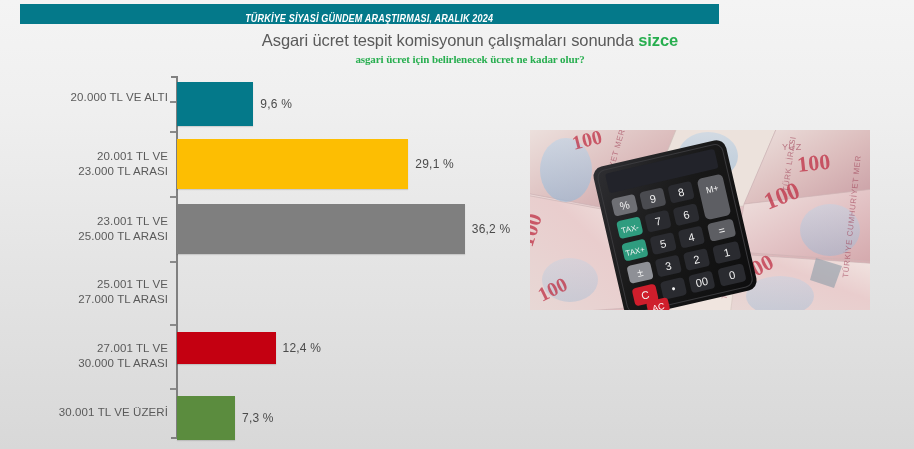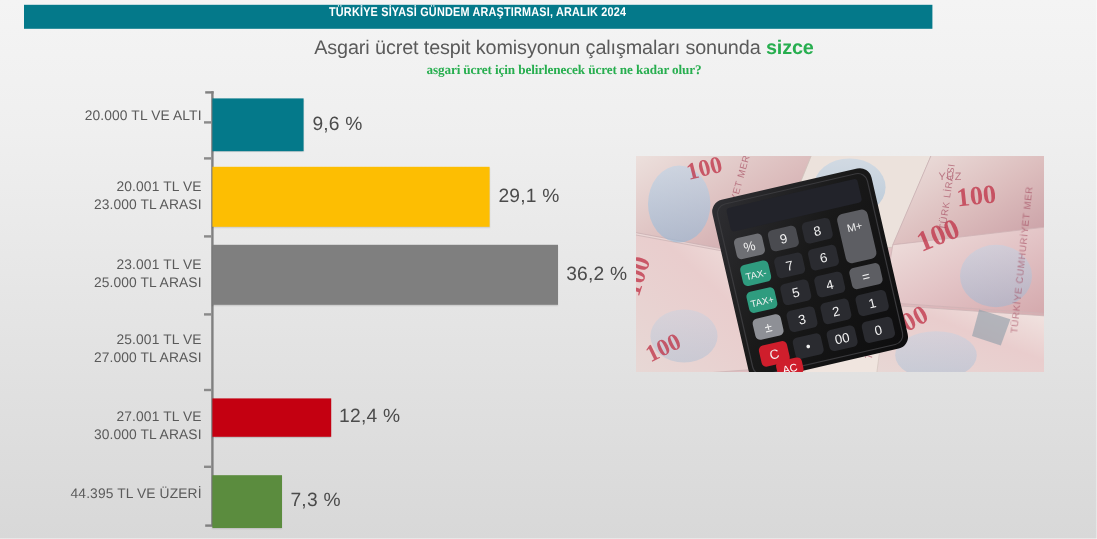--- a/index.html
+++ b/index.html
@@ -20,26 +20,27 @@
     height: 449px;
     background: linear-gradient(to bottom, #f4f4f4 0%, #efefef 25%, #e4e4e4 60%, #d8d8d8 100%);
     overflow: hidden;
   }
 
   
   .banner {
     position: absolute;
     left: 20px;
     top: 4px;
-    width: 757px;
+    width: 699px;
     height: 20px;
     background: #04798a;
     display: flex;
-    align-items: flex-start;
+    align-items: flex-end;
     justify-content: center;
+    font-style: italic;
   }
   .banner-text {
     color: #ffffff;
     font-size: 10.5px;
     font-weight: bold;
     letter-spacing: 0.2px;
     transform: scaleX(0.86);
     white-space: nowrap;
   }
 
@@ -117,21 +118,21 @@
     left: 177px;
     display: flex;
     align-items: center;
   }
   .bar {
     height: 100%;
     box-shadow: 0 1px 1px rgba(0,0,0,0.12);
   }
   .bar-value {
     margin-left: 7px;
-    font-size: 16px;
+    font-size: 12px;
     color: #4b4b4b;
     white-space: nowrap;
     letter-spacing: 0.2px;
   }
   .tick {
     position: absolute;
     left: 170px;
     width: 6px;
     height: 1.5px;
     background: #8a8a8a;
@@ -218,21 +219,21 @@
       </div>
       <div class="tick" style="top:-6px;"></div>
       <div class="bar-wrap" style="top:2px;height:32px;">
         <div class="bar" style="width: 98.58px; background: rgb(196, 0, 17);"></div>
         <div class="bar-value">12,4 %</div>
       </div>
     </div>
 
     <div class="row" style="top:322px;height:48px;">
       <div class="cat-label" style="top:11px;">
-        <div>44.395 TL VE ÜZERİ</div>
+        <div>30.001 TL VE ÜZERİ</div>
       </div>
       <div class="tick" style="top:-6px;"></div>
       <div class="bar-wrap" style="top:2px;height:44px;">
         <div class="bar" style="width: 58.035px; background: rgb(91, 140, 62);"></div>
         <div class="bar-value">7,3 %</div>
       </div>
     </div>
   </div>
 
   <div class="photo">

